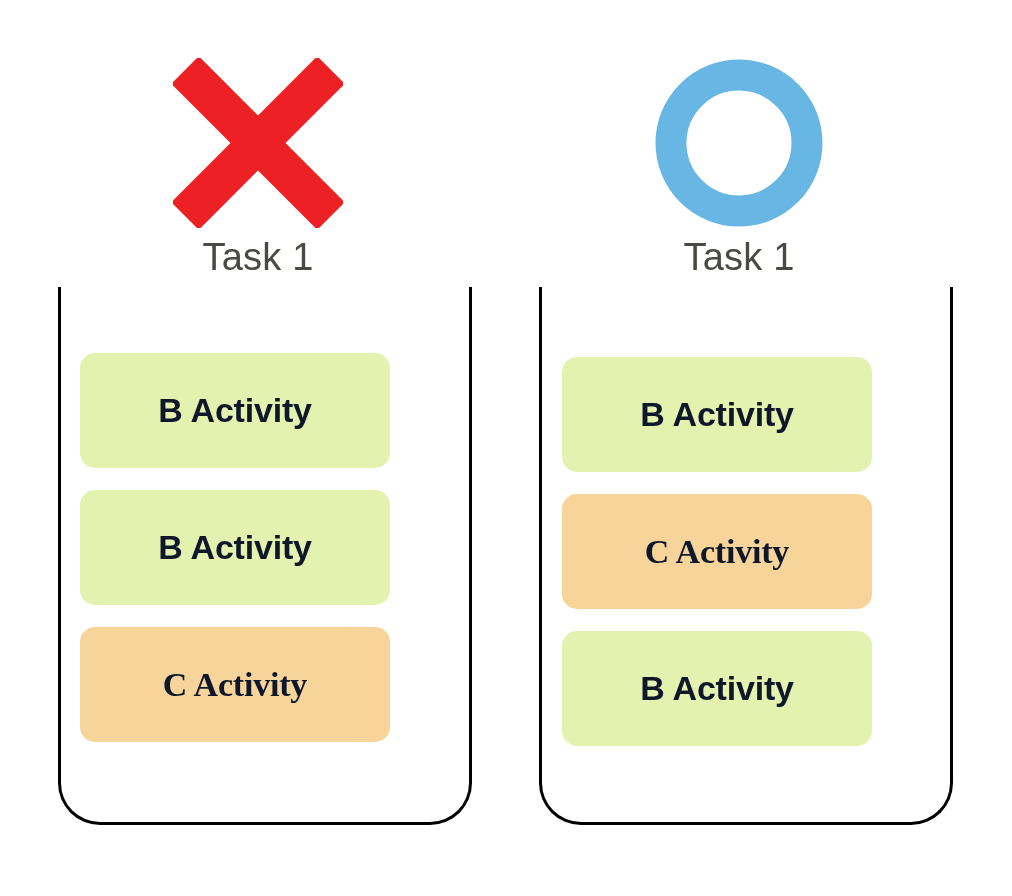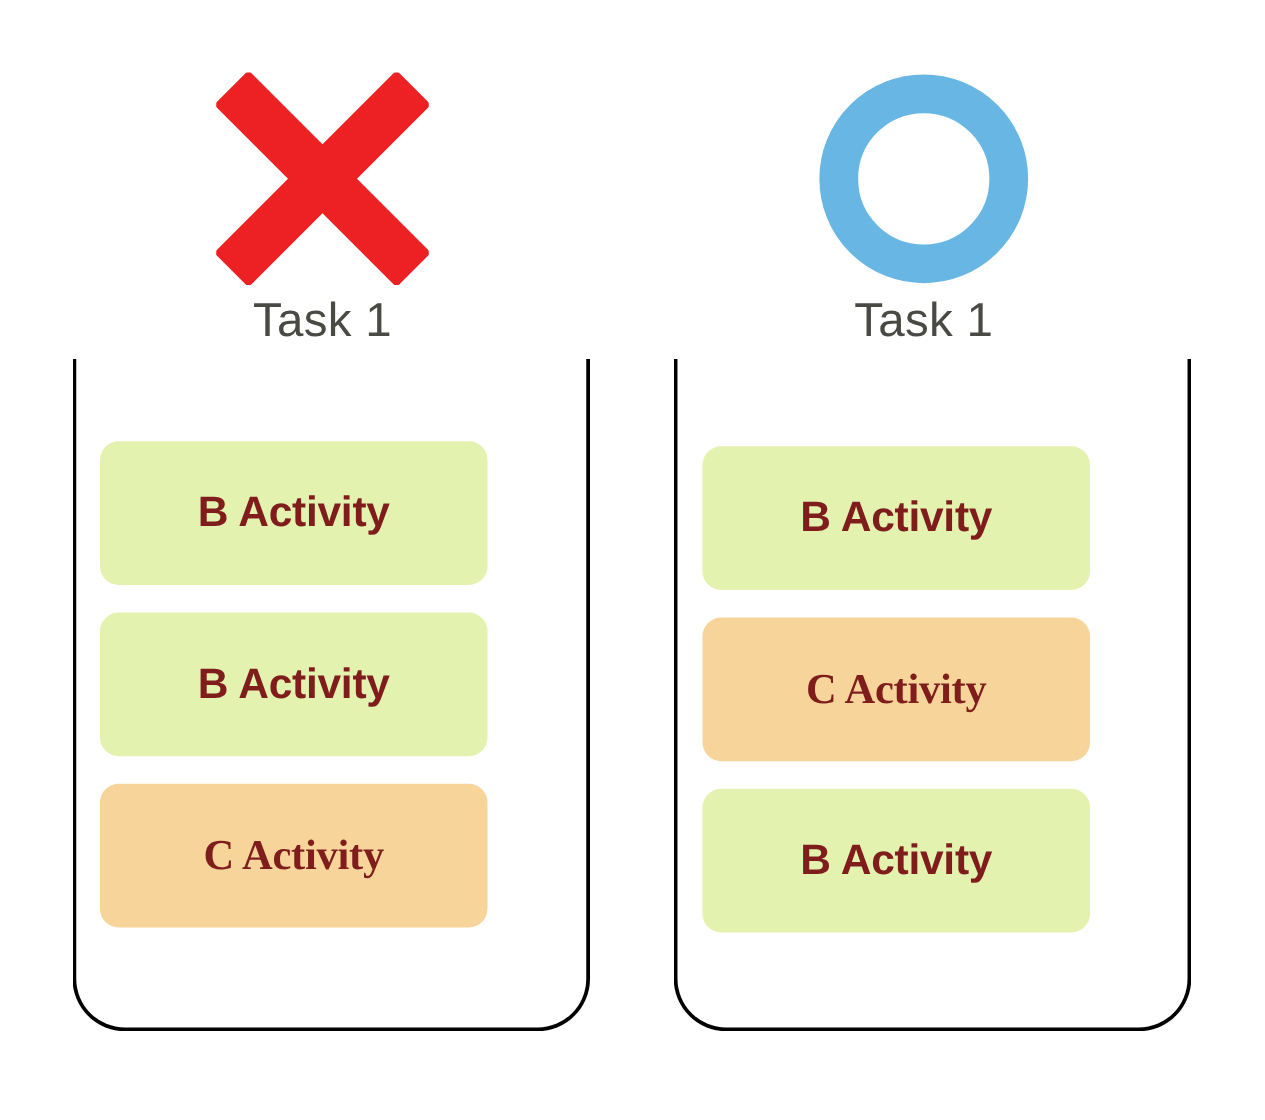--- a/index.html
+++ b/index.html
@@ -90,21 +90,21 @@
 
   .activity-pill {
     width: 310px;
     height: 115px;
     border-radius: 15px;
     display: flex;
     align-items: center;
     justify-content: center;
     font-size: 34px;
     font-weight: bold;
-    color: #7f1d1d;
+    color: #0f172a;
     letter-spacing: -0.2px;
     box-sizing: border-box;
   }
   .activity-pill.green  { background: #e4f2b0; }
   .activity-pill.orange { background: #f7d49a; font-family: Liberation Serif, serif; }
 </style>
 </head>
 <body>
 
 <div class="stage">

